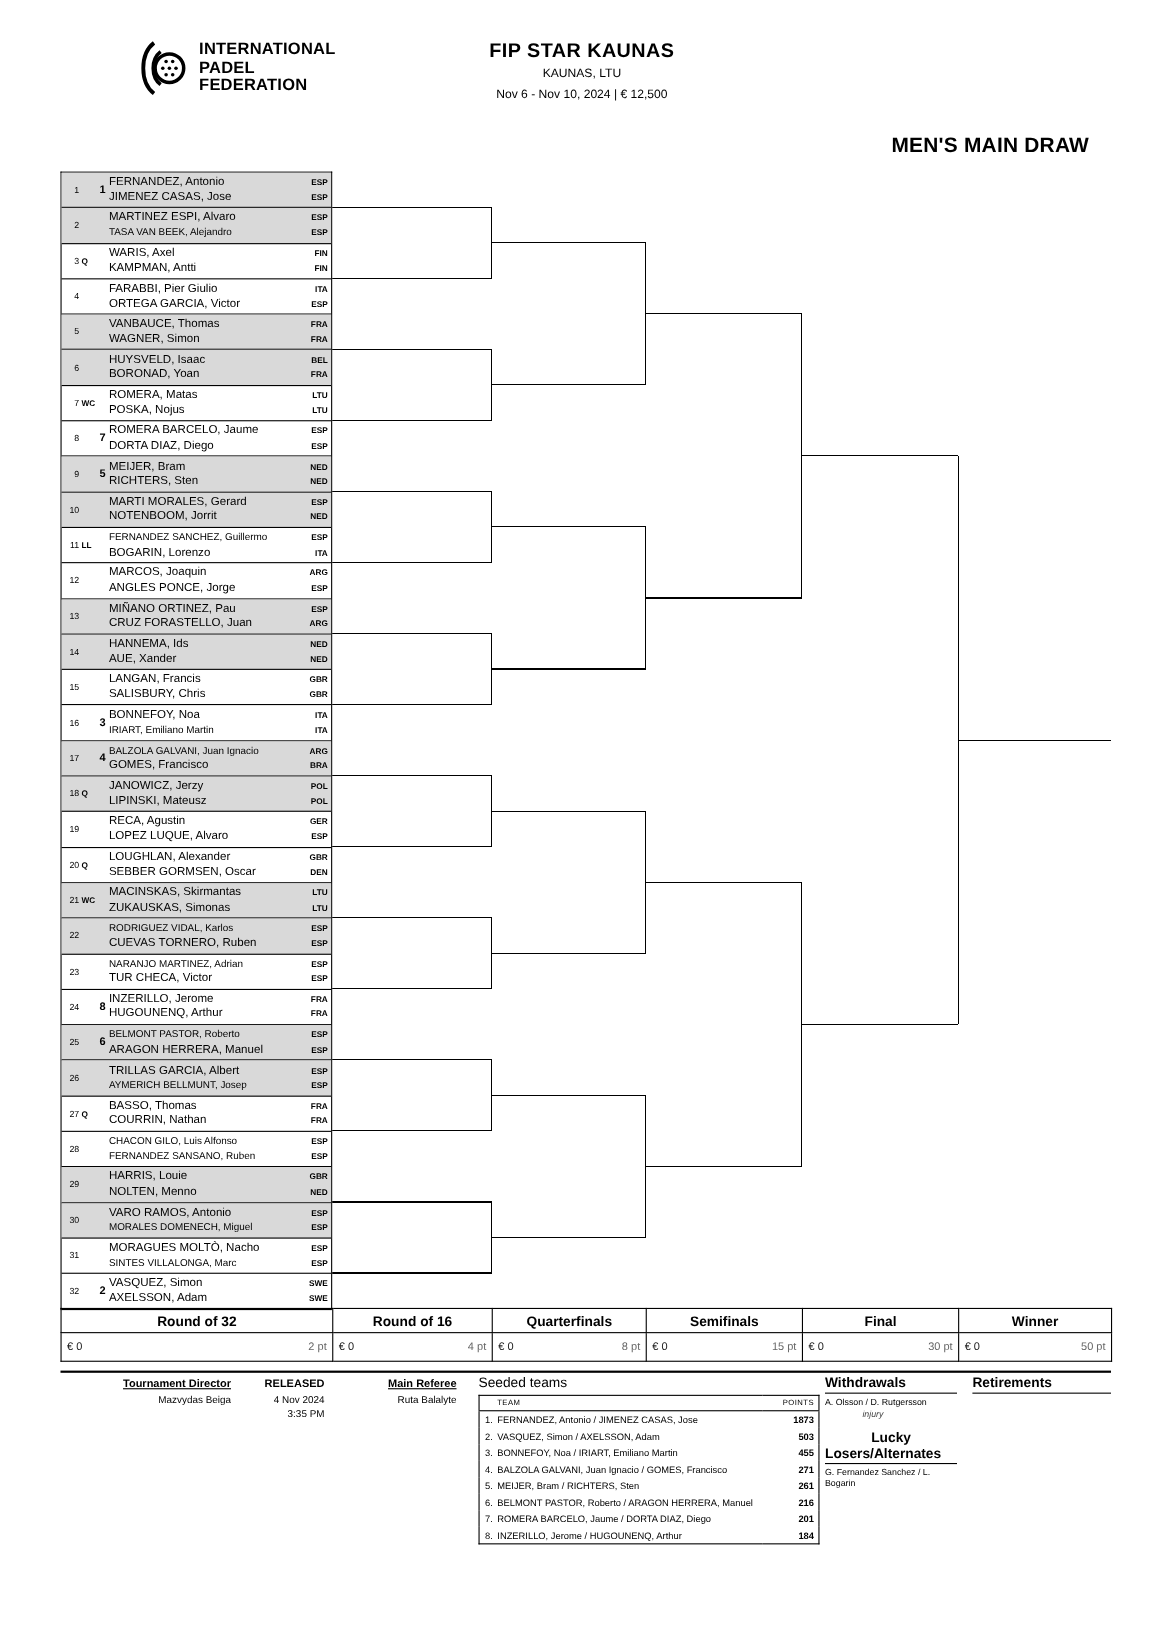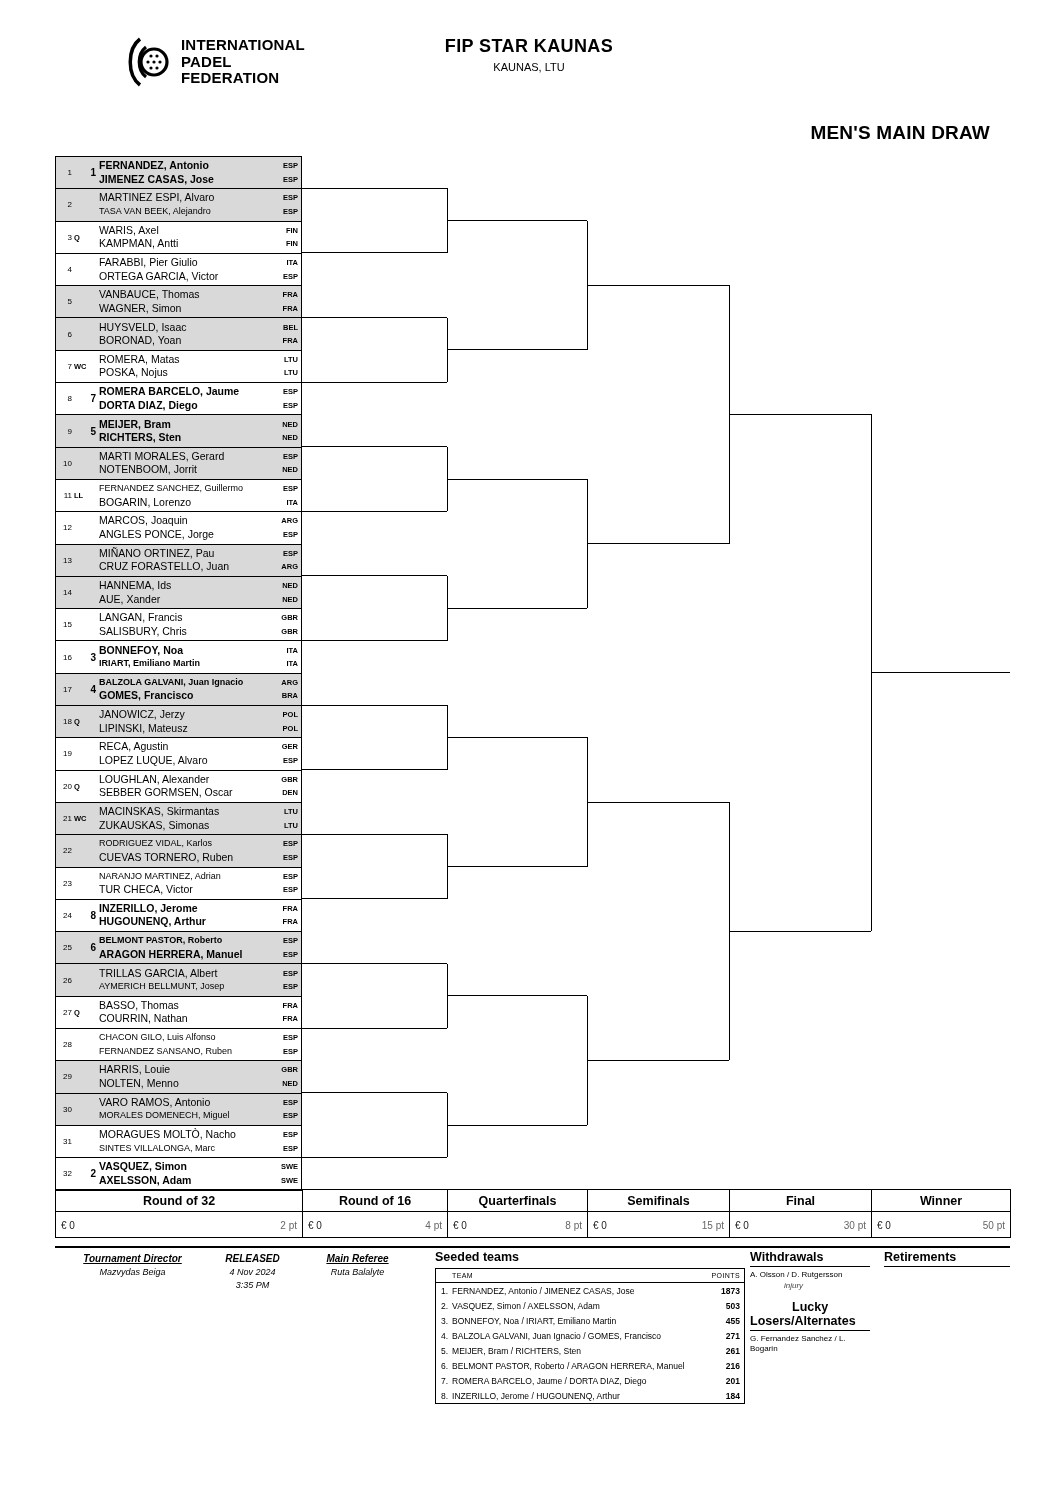--- a/index.html
+++ b/index.html
@@ -24,44 +24,44 @@
            border-top:1px solid #000;border-left:1px solid #000;border-right:1px solid #000;background:#fff;}
   .entry{box-sizing:border-box;height:32.3px;border-bottom:1px solid #000;
          display:flex;align-items:center;padding-left:2px;padding-right:3px;}
   .entry.shaded{background:var(--shade,#d9d9d9);}
   .entry .pos{flex:none;width:14px;text-align:right;font-size:8px;}
   .entry .tag{flex:none;width:15px;font-size:7.5px;font-weight:bold;padding-left:2px;box-sizing:border-box;}
   .entry .seed{flex:none;width:9px;text-align:right;font-size:10px;font-weight:bold;}
   .entry .names{flex:1;padding-left:3px;overflow:hidden;}
   .entry .names .nm{font-size:10.5px;line-height:13.5px;white-space:nowrap;}
   .entry .names .nm.sm{font-size:9px;}
-  .entry.bold .names .nm{font-weight:bold;}
+  .entry.bold .names .nm{font-weight:normal;}
   .entry .ccs{flex:none;width:26px;text-align:right;}
   .entry .ccs div{font-size:7.5px;font-weight:bold;line-height:13.5px;}
 
   
   table.rounds{position:absolute;left:55px;top:1189px;width:955px;border-collapse:collapse;table-layout:fixed;}
   .rounds td{border:1px solid #000;box-sizing:border-box;}
   .rounds tr.hdr td{font-weight:bold;font-size:12.5px;text-align:center;height:22px;}
   .rounds tr.prize td{height:26px;position:relative;font-size:10px;}
   .rounds .eur{position:absolute;left:5px;top:50%;transform:translateY(-50%);color:#222;}
   .rounds .pts{position:absolute;right:5px;top:50%;transform:translateY(-50%);color:#666;}
 
   
   .sep{position:absolute;left:55px;top:1246px;width:955px;border-top:2.5px solid #000;}
-  .offblock{position:absolute;text-align:center;font-style:italic;}
+  .offblock{position:absolute;text-align:right;}
   .oflabel{font-weight:bold;font-size:10px;}
   .oflabel.u{text-decoration:underline;}
   .ofval{font-size:9px;margin-top:3px;}
   .director{left:55px;top:1253px;width:155px;}
   .released{left:210px;top:1253px;width:85px;}
   .referee{left:300px;top:1253px;width:115px;}
 
   .seeded{position:absolute;left:435px;top:1250px;width:310px;}
-  .seeded-label{font-size:12.5px;font-weight:bold;}
+  .seeded-label{font-size:12.5px;font-weight:normal;}
   table.seedtbl{border-collapse:collapse;width:100%;margin-top:4px;border:1px solid #000;}
   .seedtbl th{font-size:7px;font-weight:normal;letter-spacing:.4px;border-bottom:1px solid #000;padding:3px 2px;}
   .seedtbl th.team{text-align:left;padding-left:16px;}
   .seedtbl th.pts{text-align:right;padding-right:4px;width:45px;}
   .seedtbl td{font-size:8.5px;padding:2.5px 2px 2.5px 5px;white-space:nowrap;}
   .seedtbl td.pts{text-align:right;font-weight:bold;padding-right:4px;}
   .seedtbl .rank{display:inline-block;margin-right:4px;}
 
   .notes{position:absolute;font-size:8px;}
   .notes-w{left:750px;top:1250px;width:120px;}
@@ -96,20 +96,21 @@
     <div class="logo-text">
       <div>INTERNATIONAL</div>
       <div>PADEL</div>
       <div>FEDERATION</div>
     </div>
   </div>
 
   <div class="title-block">
     <div class="event-title">FIP STAR KAUNAS</div>
     <div class="event-loc">KAUNAS, LTU</div>
+    <div class="event-date">Nov 6 - Nov 10, 2024  |  € 12,500</div>
   </div>
 
   <div class="draw-title">MEN'S MAIN DRAW</div>
 
   <svg class="bracket" width="1058" height="1497">
       <line x1="302" y1="188.3" x2="447" y2="188.3"></line>
       <line x1="302" y1="252.89999999999998" x2="447" y2="252.89999999999998"></line>
       <line x1="302" y1="317.5" x2="447" y2="317.5"></line>
       <line x1="302" y1="382.09999999999997" x2="447" y2="382.09999999999997"></line>
       <line x1="302" y1="446.7" x2="447" y2="446.7"></line>

